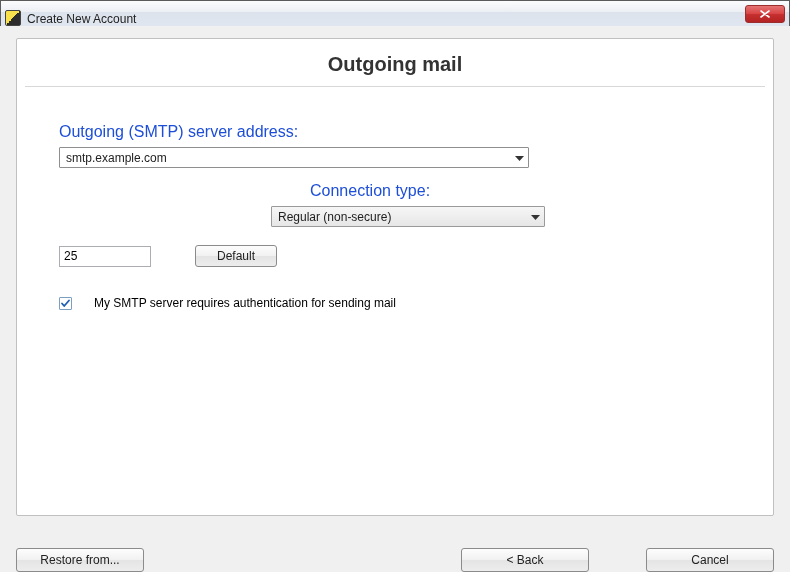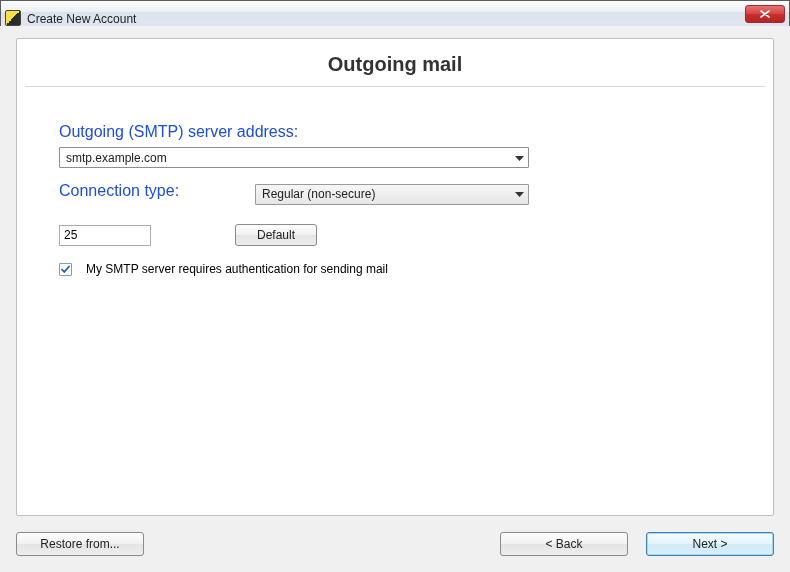--- a/index.html
+++ b/index.html
@@ -152,40 +152,41 @@
   .btn.primary {
     border:1px solid #3c7fb1;
     box-shadow: inset 0 0 0 1px #a9d7ef;
     background: linear-gradient(to bottom, #f5fbff 0%, #e4f3fc 49%, #cfeaf9 50%, #d9effb 100%);
   }
 
   
   .chk-row {
     display:flex;
     align-items:center;
-    margin-top:16px;
-    gap:14px;
+    margin-top:29px;
+    gap:22px;
   }
   .chk {
     width:13px; height:13px;
     border:1px solid #7a9fbf;
     background:#fff;
     display:inline-flex;
     align-items:center;
     justify-content:center;
     border-radius:1px;
   }
   .chk svg{ display:block; }
 
   
   .footer {
     position:absolute;
-    left:16px; right:16px; bottom:16px;
+    left:16px; right:16px; bottom:0;
     display:flex;
     align-items:flex-start;
+    gap:39px;
   }
   .footer .spacer { flex:1; }
   .footer .btn { min-width:128px; height:24px; }
   .footer .btn + .btn { margin-left:18px; }
 
 </style>
 </head>
 <body>
 
 <div class="titlebar">
@@ -211,35 +212,35 @@
         <div class="combo" style="width:470px;">
           <span>smtp.example.com</span>
           <span class="arrow">
             <svg width="9" height="6" viewBox="0 0 9 6">
                 <path d="M0 0 L4.5 5 L9 0 Z" fill="#333"></path>
               </svg>
           </span>
         </div>
       </div>
 
-      <div class="row" style="margin-top:14px;">
+      <div class="row" style="margin-top:14px;flex-direction:column;">
         <div style="width:196px;" class="field-label">Connection type:</div>
         <div class="combo grey" style="width:274px;">
           <span>Regular (non-secure)</span>
           <span class="arrow">
             <svg width="9" height="6" viewBox="0 0 9 6">
                 <path d="M0 0 L4.5 5 L9 0 Z" fill="#333"></path>
               </svg>
           </span>
         </div>
       </div>
 
       <div class="row" style="margin-top:18px;">
         <input class="text-input" value="25" style="">
-        <button class="btn" style="margin-left:84px;">
+        <button class="btn" style="margin-left:44px;">
           <span>Default</span>
         </button>
       </div>
 
       <div class="chk-row">
         <span class="chk">
           <svg width="11" height="11" viewBox="0 0 11 11">
             <path d="M2 5.5 L4.2 8 L9 2.5" stroke="#1e5db4" stroke-width="1.8" fill="none" stroke-linecap="round" stroke-linejoin="round"></path>
           </svg>
         </span>
@@ -250,18 +251,18 @@
   </div>
 
   <div class="footer">
     <button class="btn">
       <span>Restore from...</span>
     </button>
     <div class="spacer"></div>
     <button class="btn">
       <span>&lt;  Back</span>
     </button>
-    <button class="btn primary">
-      <span>Next  &gt;</span>
+    <button class="btn">
+      <span>Cancel</span>
     </button>
   </div>
 
 </div>
 
 </body></html>

